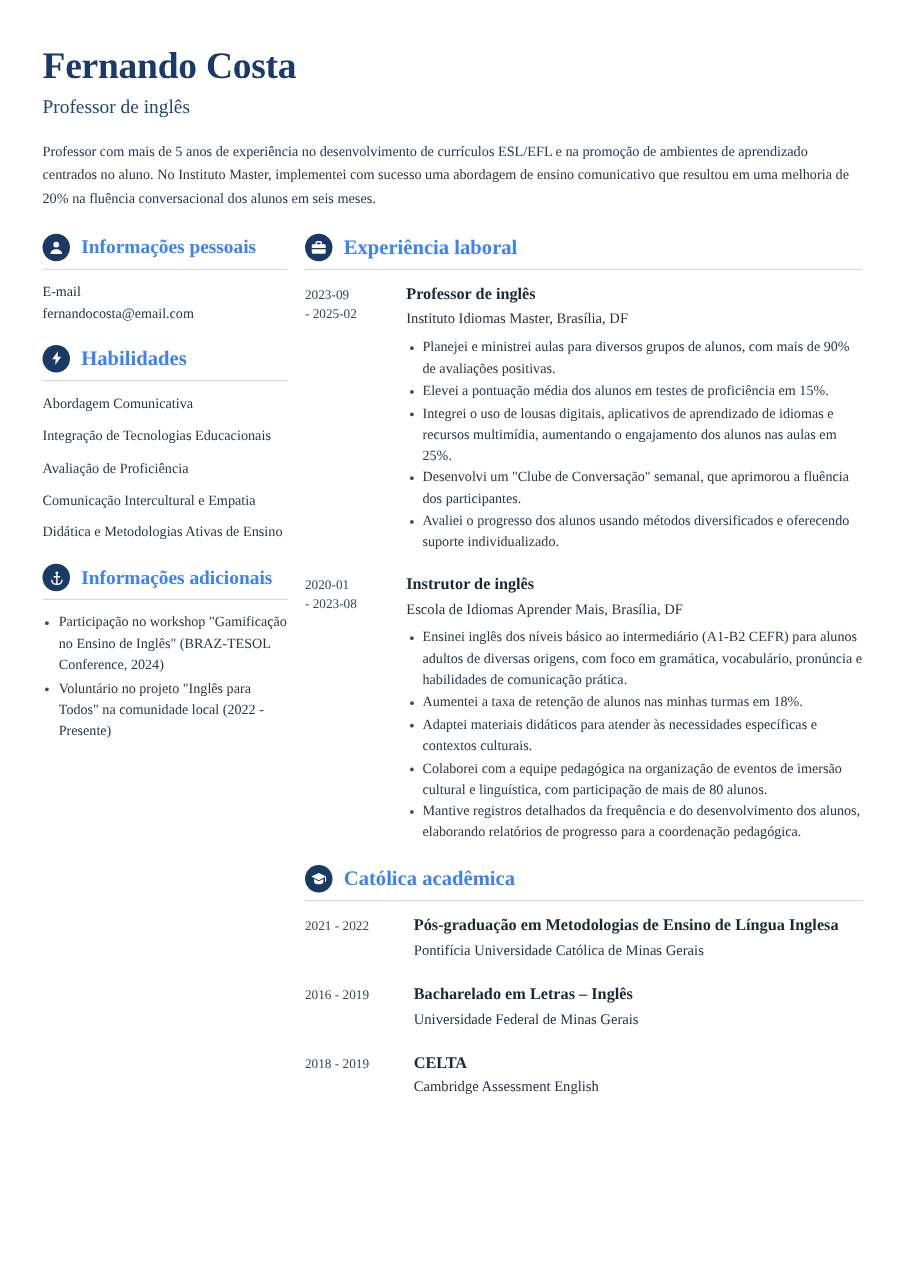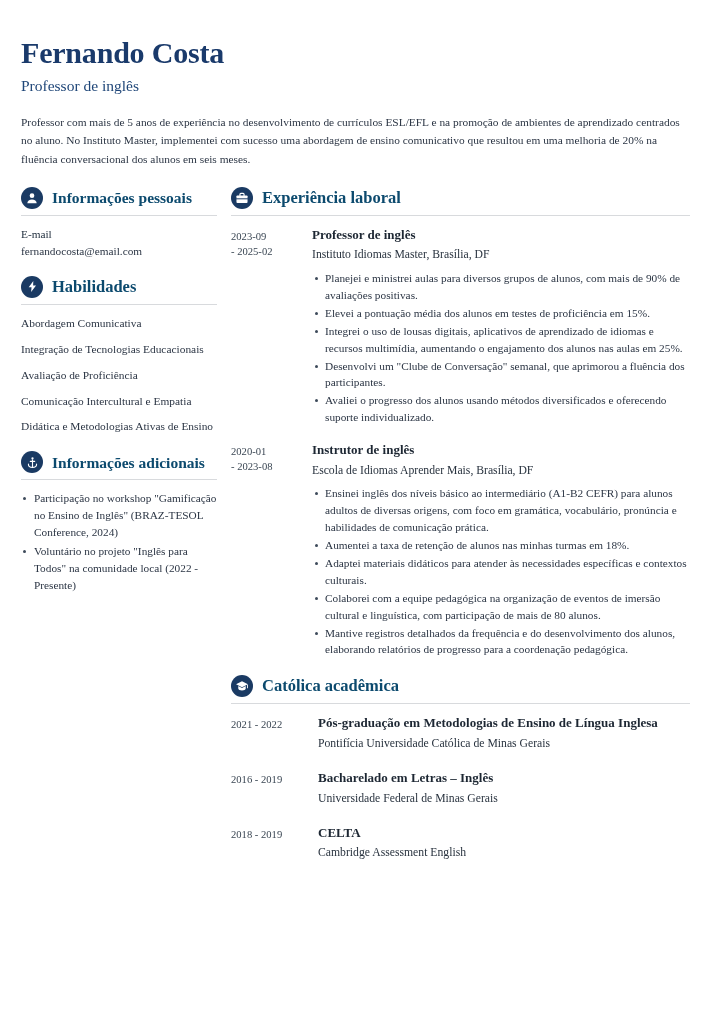--- a/index.html
+++ b/index.html
@@ -15,21 +15,21 @@
     font-family: "Liberation Serif", "DejaVu Serif", serif;
     color: #2b3544;
     position: relative;
     overflow: hidden;
   }
 
   .page {
     width: 722px;
     height: 1021px;
     background: #ffffff;
-    padding: 36px 32px 0 21px;
+    padding: 36px 32px 0 34px;
     position: relative;
   }
 
   
   .header { margin-bottom: 6px; }
 
   .full-name {
     font-size: 30px;
     font-weight: bold;
     color: #1a3a6b;
@@ -88,21 +88,21 @@
     background: #1a3a63;
     display: flex;
     align-items: center;
     justify-content: center;
   }
   .sec-icon svg { display: block; }
 
   .sec-title {
     font-size: 16.5px;
     font-weight: bold;
-    color: #0c4a6e;
+    color: #3b82f6;
     line-height: 1.12;
   }
   .sec-title.two-line { font-size: 15.5px; }
 
   .section-rule {
     height: 1px;
     background: #d8dadd;
     margin-top: 6px;
     margin-bottom: 10px;
     width: 100%;

